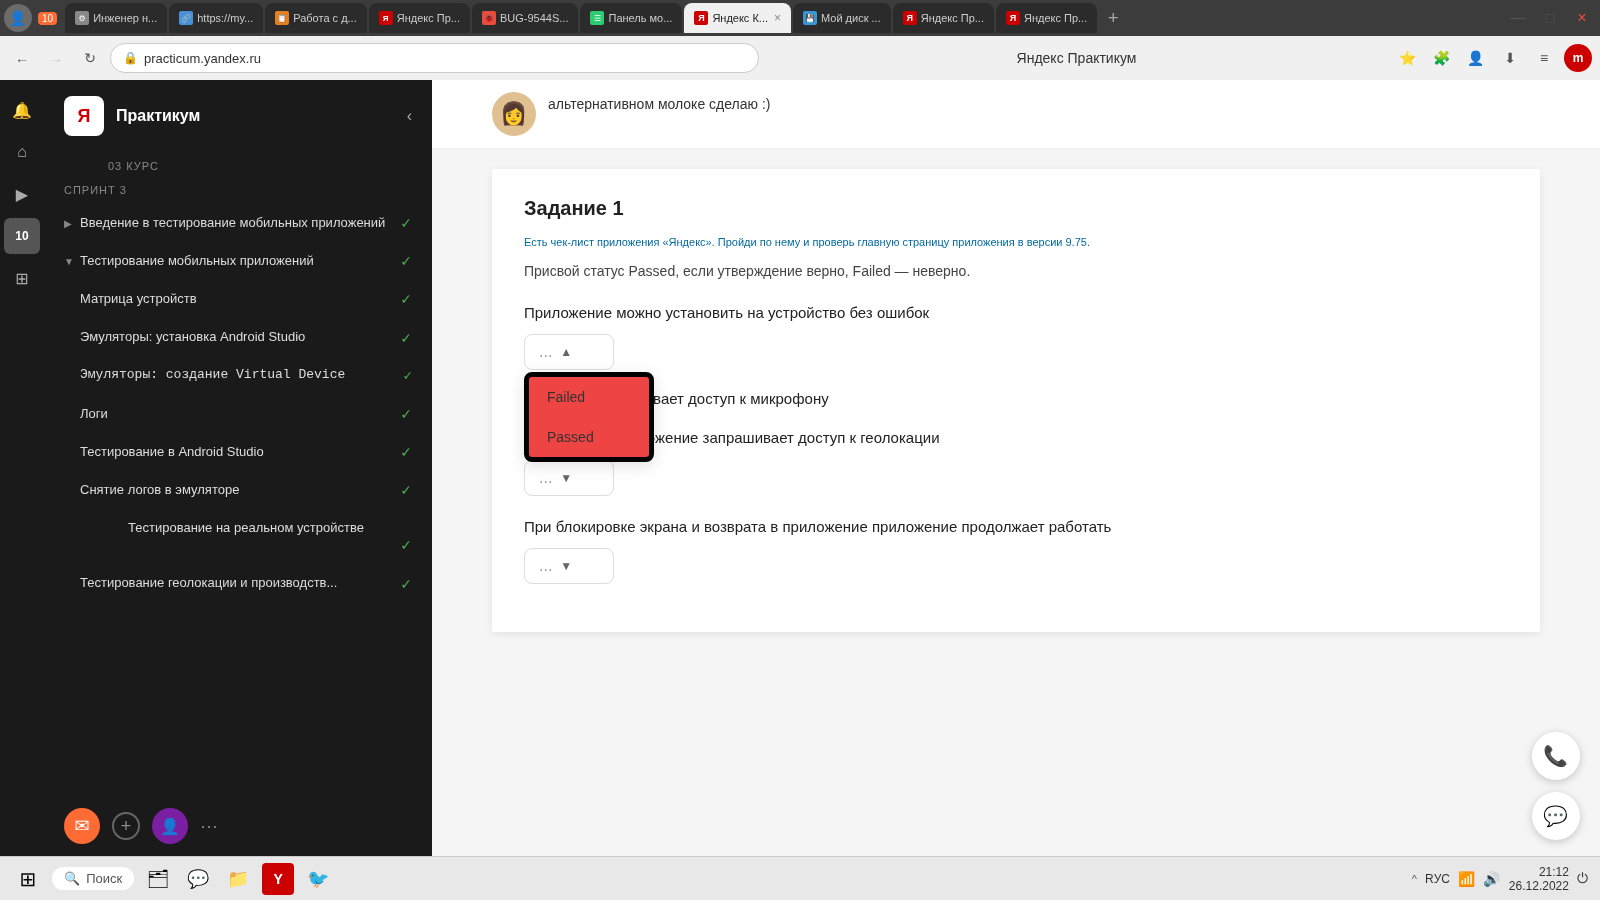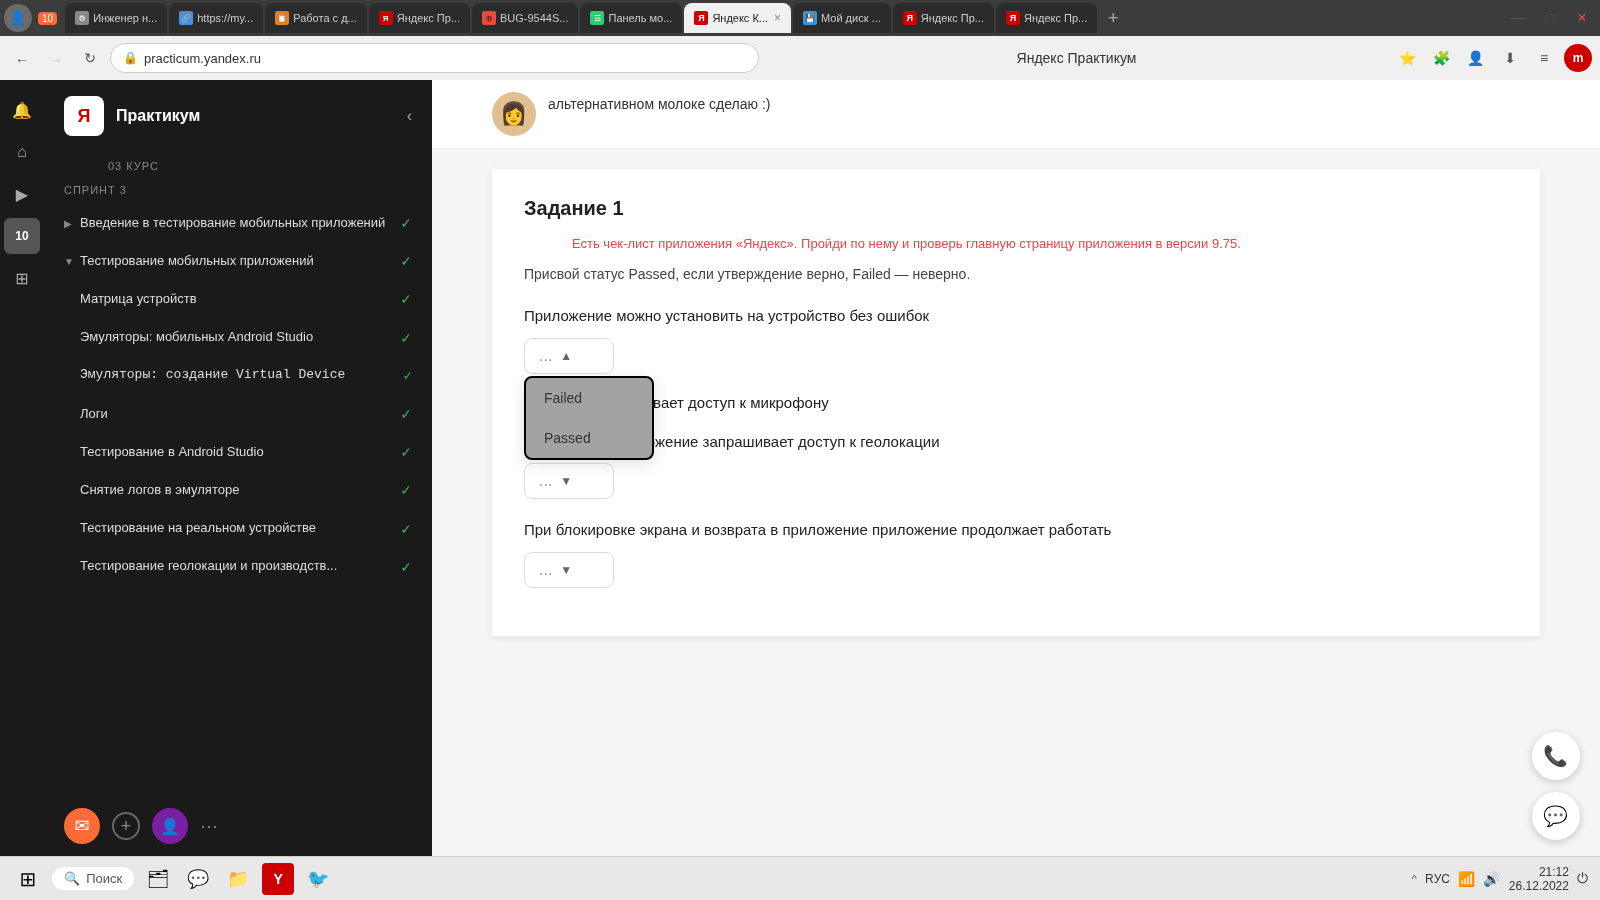--- a/index.html
+++ b/index.html
@@ -224,21 +224,21 @@
     
     .task-card {
       background: white;
       border-radius: 2px;
       margin: 20px 60px;
       padding: 28px 32px;
       box-shadow: 0 2px 8px rgba(0,0,0,0.08);
       position: relative;
     }
     .task-title { font-size: 20px; font-weight: bold; color: #222; margin-bottom: 14px; }
-    .task-description { font-size: 13px; color: #ef4444; line-height: 1.6; margin-bottom: 8px; margin-left: 48px; }
+    .task-description { font-size: 11px; color: #0369a1; line-height: 1.6; margin-bottom: 8px; }
     .task-instruction { font-size: 14px; color: #444; line-height: 1.6; margin-bottom: 20px; }
     .checklist-item { margin-bottom: 20px; }
     .checklist-question { font-size: 15px; color: #222; margin-bottom: 10px; line-height: 1.5; }
 
     
     .dropdown-wrapper { position: relative; display: inline-block; }
     .dropdown-btn {
       display: flex; align-items: center; gap: 8px;
       border: 1px solid #ddd;
       border-radius: 8px;
@@ -248,22 +248,22 @@
       font-size: 14px;
       color: #333;
       min-width: 90px;
     }
     .dropdown-btn .dots { color: #999; font-size: 16px; }
     .dropdown-arrow { color: #666; font-size: 12px; }
     .dropdown-menu {
       position: absolute;
       top: 100%;
       left: 0;
-      background: #a3a3a3;
-      border: 2px solid #000000;
+      background: #ef4444;
+      border: 5px solid #000000;
       border-radius: 8px;
       box-shadow: 0 4px 16px rgba(0,0,0,0.12);
       z-index: 100;
       min-width: 130px;
       overflow: hidden;
       margin-top: 2px;
     }
     .dropdown-option {
       padding: 12px 18px;
       font-size: 14px;
@@ -415,40 +415,40 @@
       <span class="arrow">▼</span>
       <span class="label">Тестирование мобильных приложений</span>
       <span class="check">✓</span>
     </div>
 
     <div class="nav-item" style="padding-left:36px;">
       <span class="label">Матрица устройств</span>
       <span class="check">✓</span>
     </div>
     <div class="nav-item" style="padding-left:36px;">
-      <span class="label">Эмуляторы: мобильных Android Studio</span>
+      <span class="label">Эмуляторы: установка Android Studio</span>
       <span class="check">✓</span>
     </div>
     <div class="nav-item" style="padding-left:36px;font-family:Liberation Mono, monospace;">
       <span class="label">Эмуляторы: создание Virtual Device</span>
       <span class="check">✓</span>
     </div>
     <div class="nav-item" style="padding-left:36px;">
       <span class="label">Логи</span>
       <span class="check">✓</span>
     </div>
     <div class="nav-item" style="padding-left:36px;align-items:center;">
       <span class="label">Тестирование в Android Studio</span>
       <span class="check">✓</span>
     </div>
     <div class="nav-item" style="padding-left:36px;">
       <span class="label">Снятие логов в эмуляторе</span>
       <span class="check">✓</span>
     </div>
-    <div class="nav-item" style="padding-left:36px;">
+    <div class="nav-item" style="padding-left:36px;flex-direction:column;">
       <span class="label">Тестирование на реальном устройстве</span>
       <span class="check">✓</span>
     </div>
     <div class="nav-item" style="padding-left:36px;">
       <span class="label">Тестирование геолокации и производств...</span>
       <span class="check">✓</span>
     </div>
 
     <div class="bottom-bar">
       <div class="mail-badge">✉</div>

